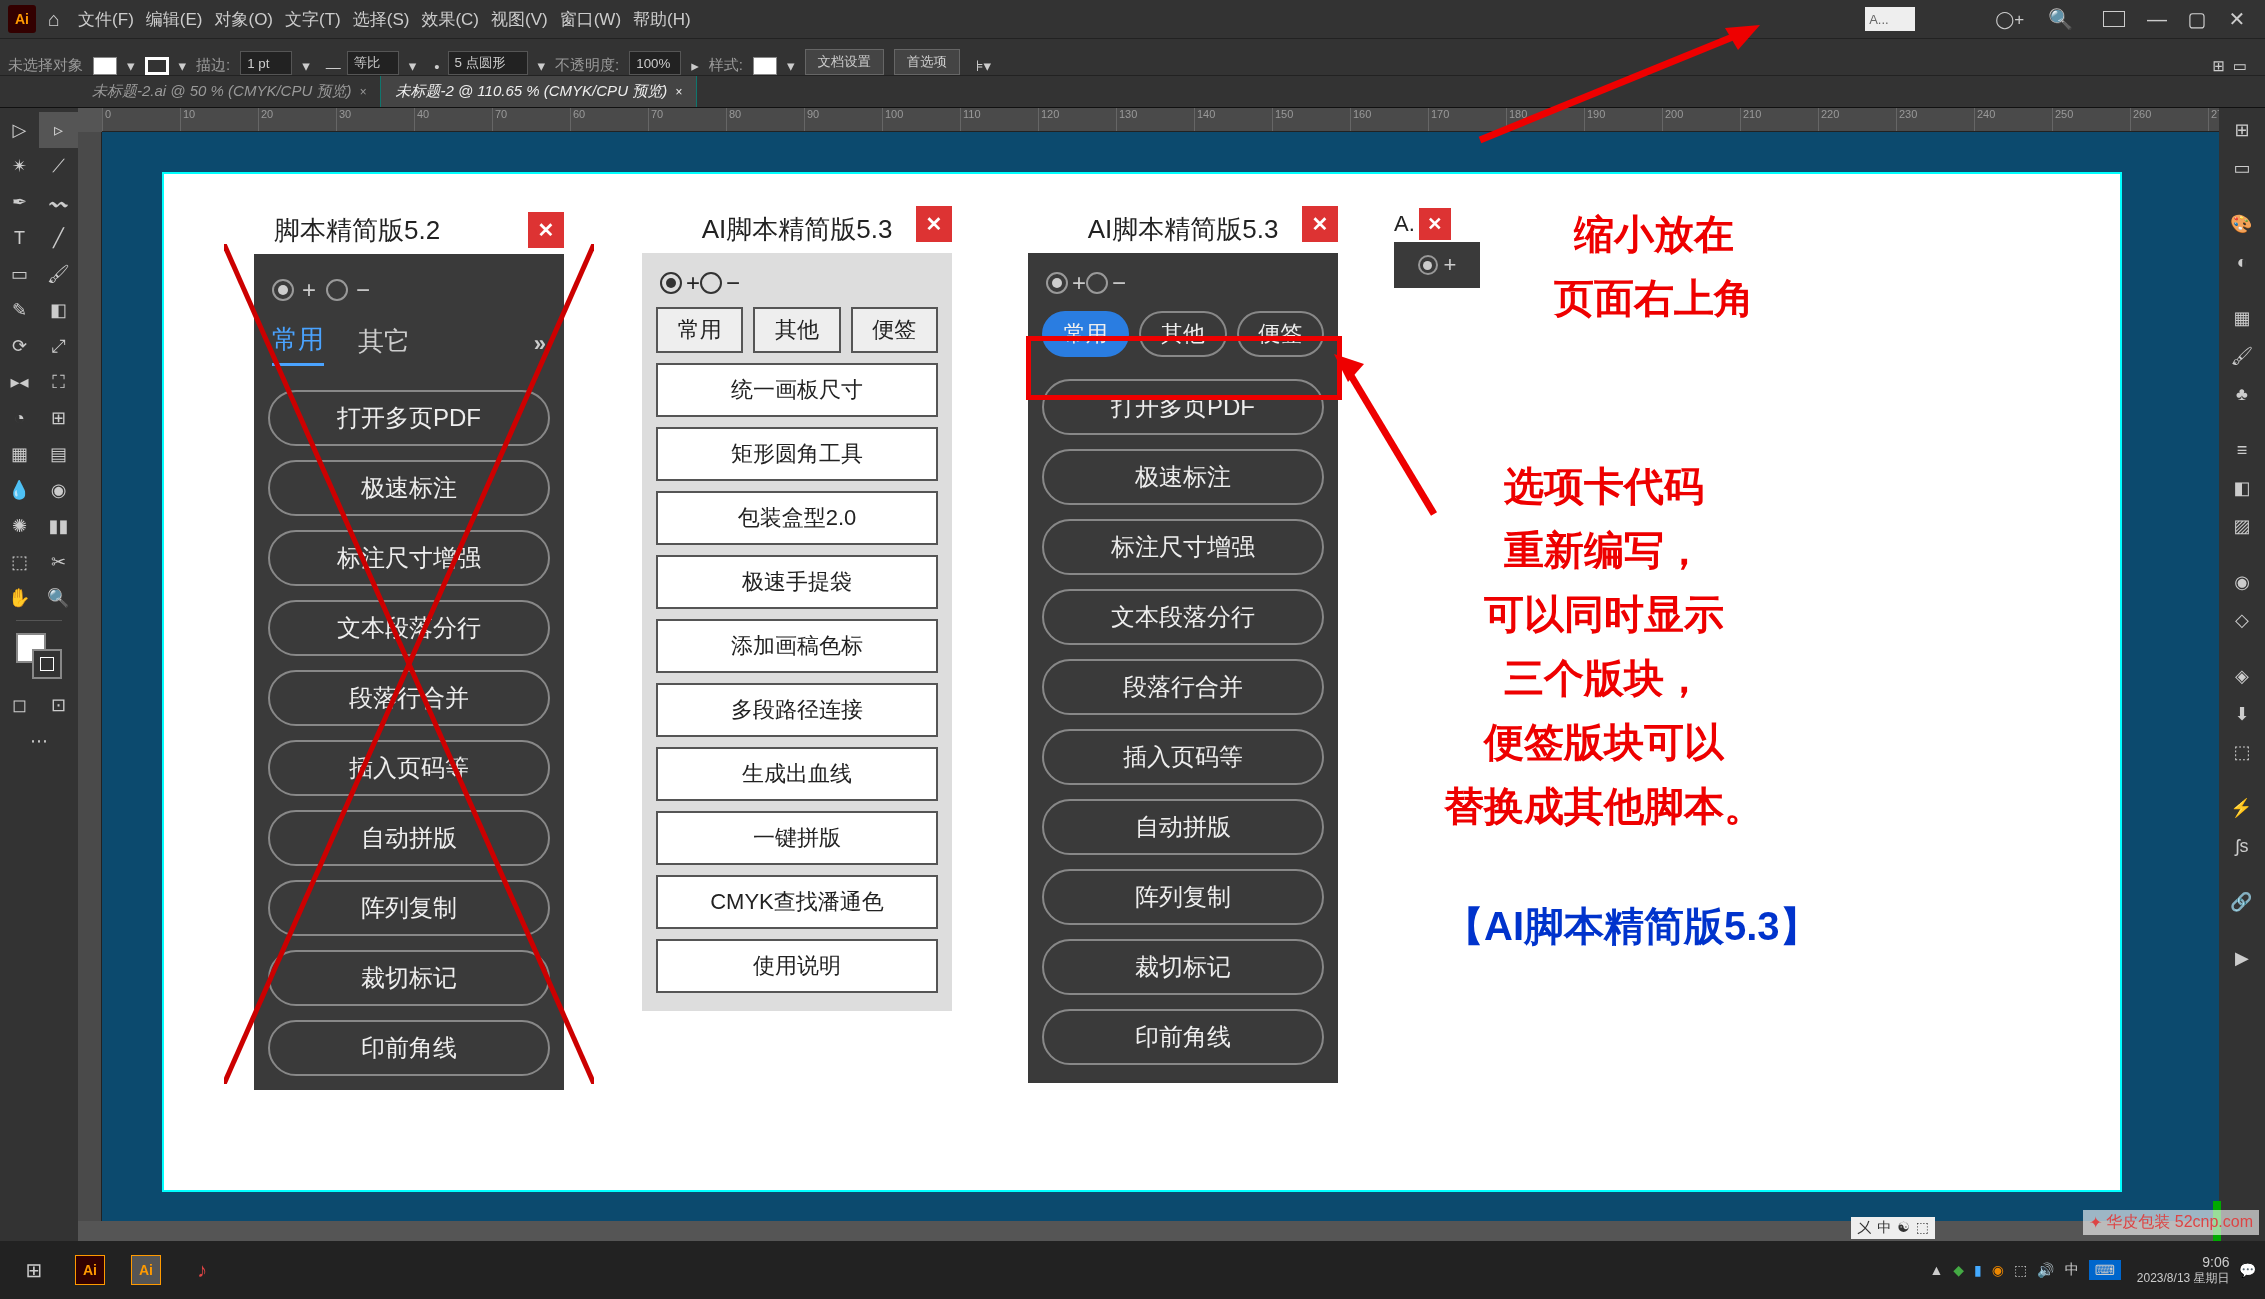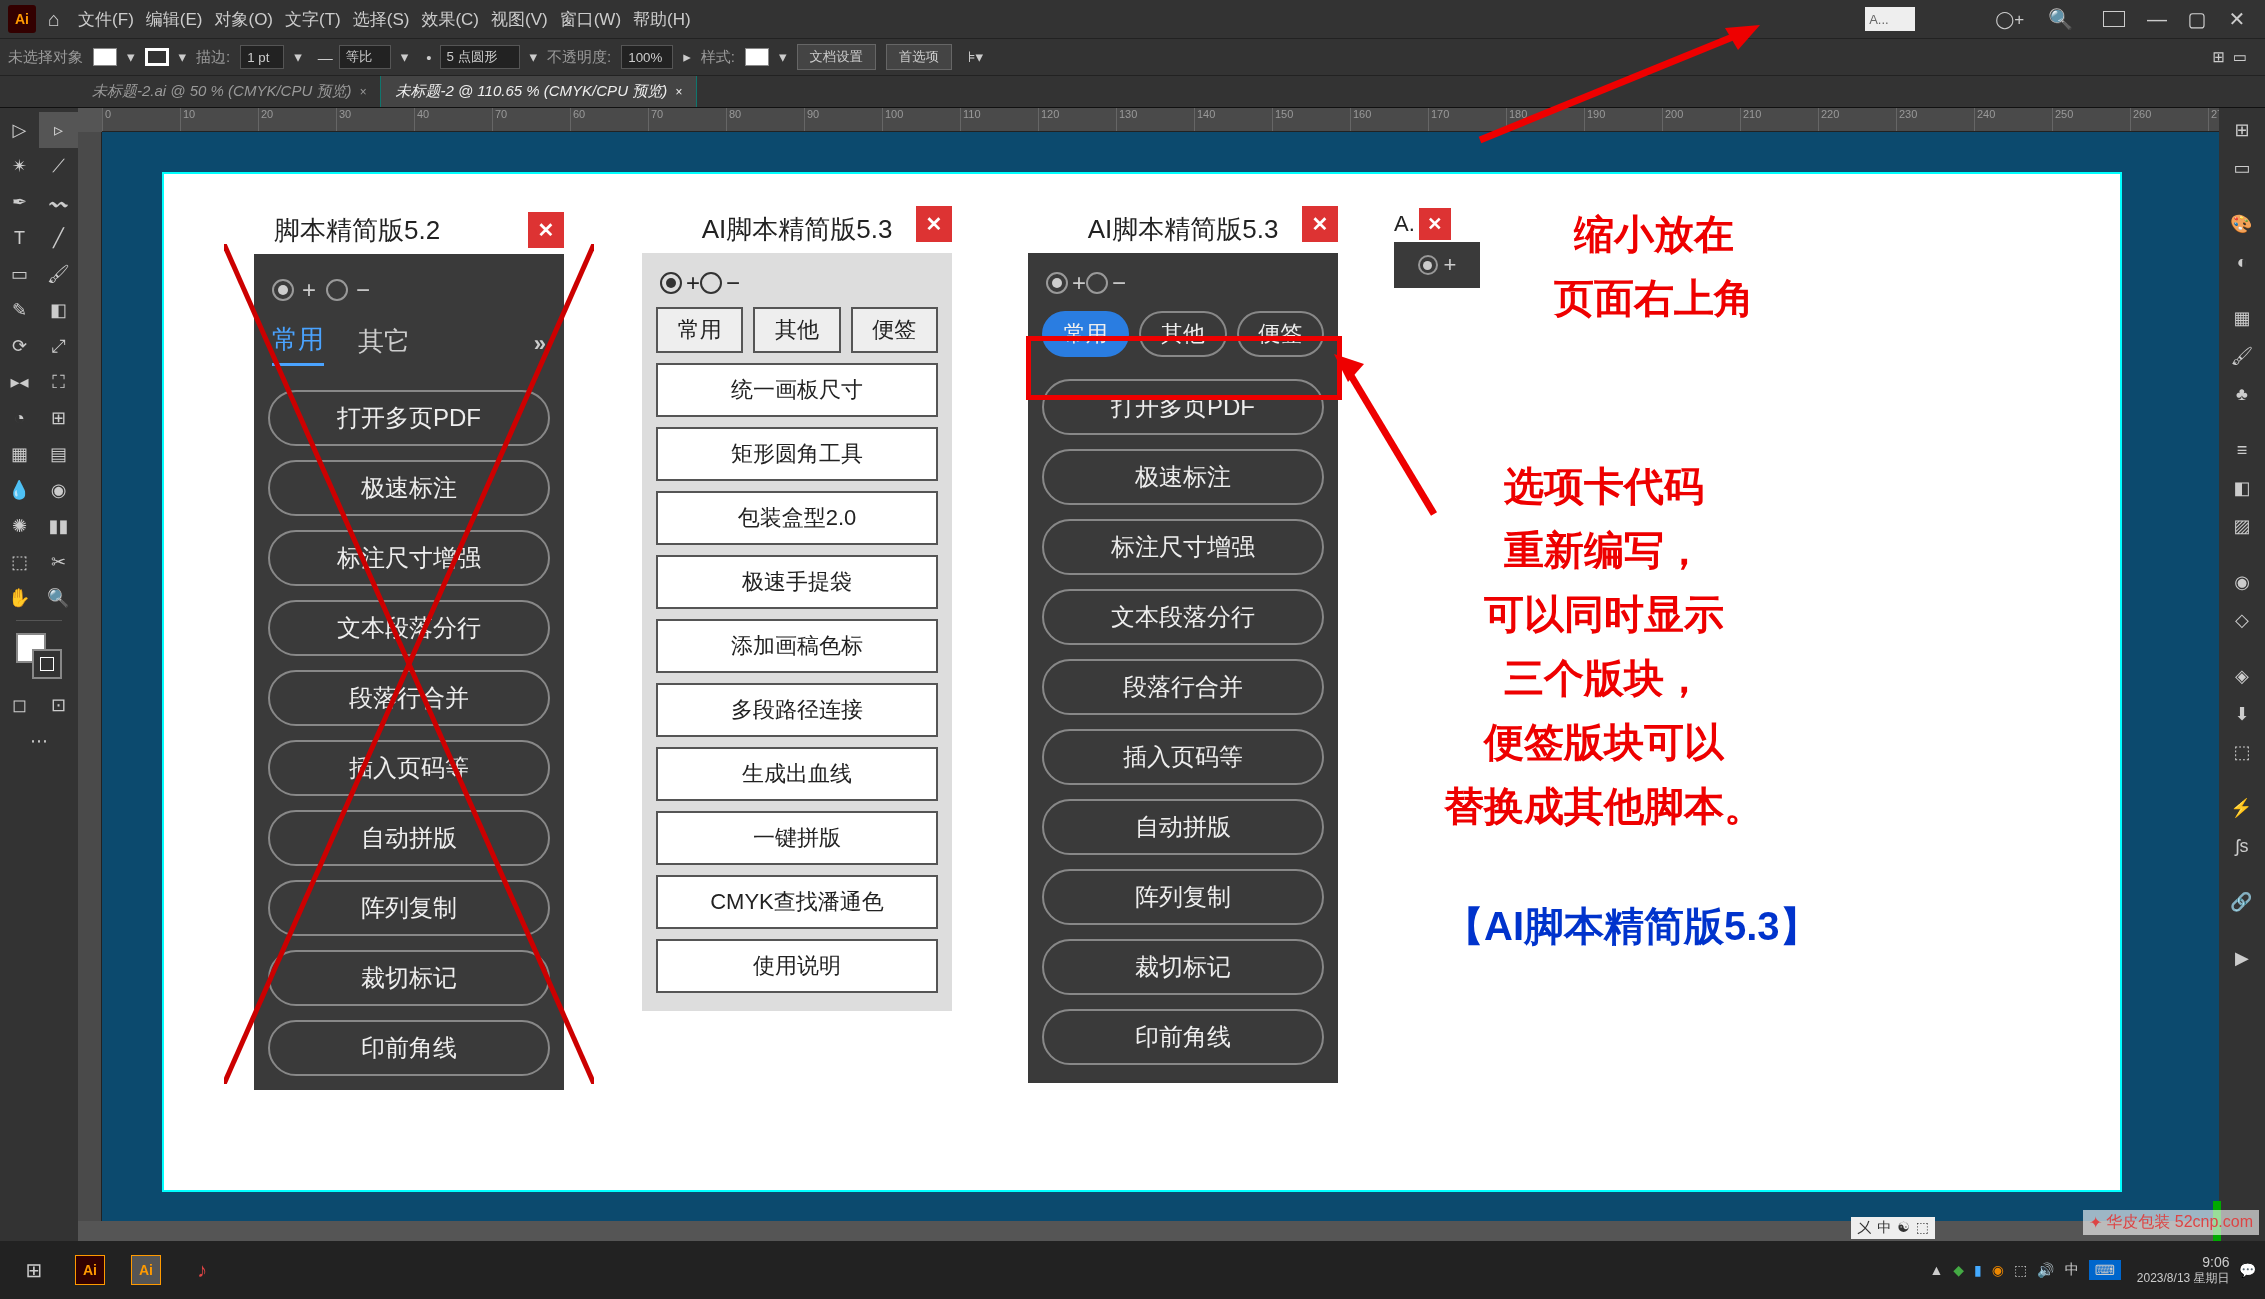--- a/index.html
+++ b/index.html
@@ -10,21 +10,21 @@
 .menubar .ai-logo { width: 28px; height: 28px; background: #330000; color: #ff9a00; display: flex; align-items: center; justify-content: center; font-weight: bold; font-size: 14px; margin-right: 12px; border-radius: 3px; }
 .menubar .home-icon { margin-right: 18px; color: #ccc; font-size: 20px; }
 .menubar .menu-item { margin-right: 12px; cursor: pointer; }
 .menubar .spacer { flex: 1; }
 .menubar .search-box { width: 50px; height: 24px; background: #eee; margin-right: 80px; display:flex; align-items:center; padding:0 4px; font-size:13px; color:#666;}
 .menubar .search-icon { margin-right: 30px; font-size: 20px; }
 .menubar .panel-icon { margin-right: 12px; width: 22px; height: 16px; border: 1px solid #ccc; display:inline-block;}
 .menubar .win-btn { width: 40px; text-align: center; font-size: 20px; color:#ccc;}
 
 
-.controlbar { background: #333; height: 38px; display: flex; align-items: center; padding: 0 8px; color: #ccc; font-size: 15px; border-top: 1px solid #222; border-bottom: 1px solid #222;}
+.controlbar { background: #333; height: 38px; display: flex; align-items: flex-end; padding: 0 8px; color: #ccc; font-size: 15px; border-top: 1px solid #222; border-bottom: 1px solid #222;}
 .controlbar > * { margin-right: 10px; }
 .ctrl-label { color: #999; }
 .ctrl-input { background: #222; border: 1px solid #555; color: #ccc; padding: 2px 6px; height: 24px; }
 .ctrl-swatch { width: 24px; height: 18px; background: #fff; border: 1px solid #888; display:inline-block; vertical-align:middle;}
 .ctrl-btn { background: #444; border: 1px solid #666; color: #ccc; padding: 3px 12px; height:26px;}
 
 
 .tabbar { background: #333; height: 32px; display: flex; align-items: center; color: #999; font-size: 15px; padding-left: 78px; border-bottom:1px solid #111;}
 .tabbar .tab { padding: 6px 14px; border-right: 1px solid #0f766e; cursor:pointer;font-style:italic;}
 .tabbar .tab.active { background: #444; color: #eee; }
@@ -161,21 +161,21 @@
   <span class="win-btn">✕</span>
 </div>
 
 <div class="controlbar">
   <span class="ctrl-label">未选择对象</span>
   <span class="ctrl-swatch"></span>
   <span style="color:#ccc;">▾</span>
   <span class="ctrl-swatch" style="background:#333; border:3px solid #fff;"></span>
   <span style="color:#ccc;">▾</span>
   <span class="ctrl-label">描边:</span>
-  <input class="ctrl-input" style="width: 44px;" value="1 pt">
+  <input class="ctrl-input" style="width: 52px;" value="1 pt">
   <span style="color:#ccc;">▾</span>
   <span style="margin:0 6px;">—</span>
   <input class="ctrl-input" style="width: 52px;" value="等比">
   <span style="color:#ccc;">▾</span>
   <span style="margin:0 8px;">•</span>
   <input class="ctrl-input" style="width: 80px;" value="5 点圆形">
   <span style="color:#ccc;">▾</span>
   <span class="ctrl-label">不透明度:</span>
   <input class="ctrl-input" style="width: 52px;" value="100%">
   <span style="color:#ccc;">▸</span>

